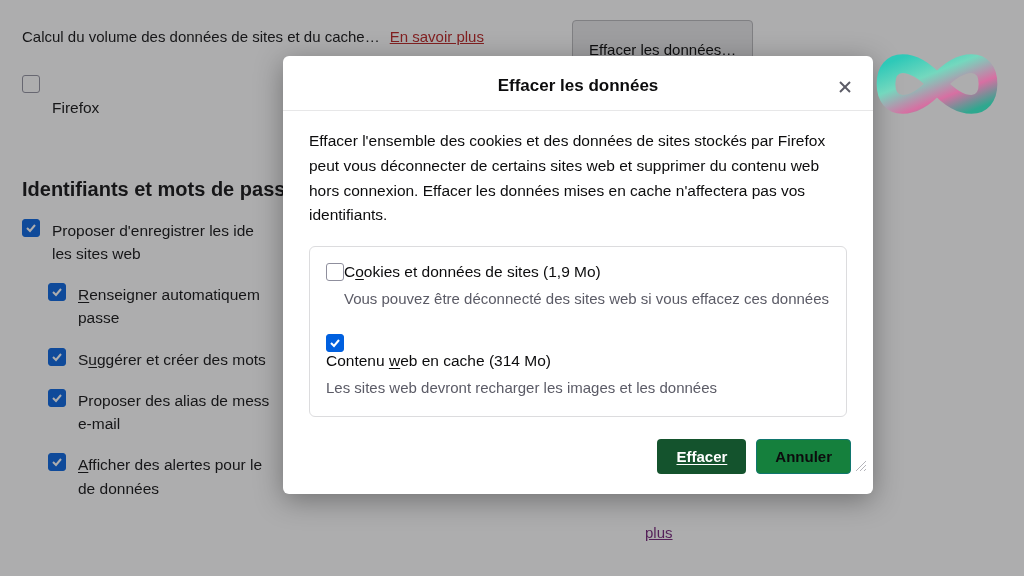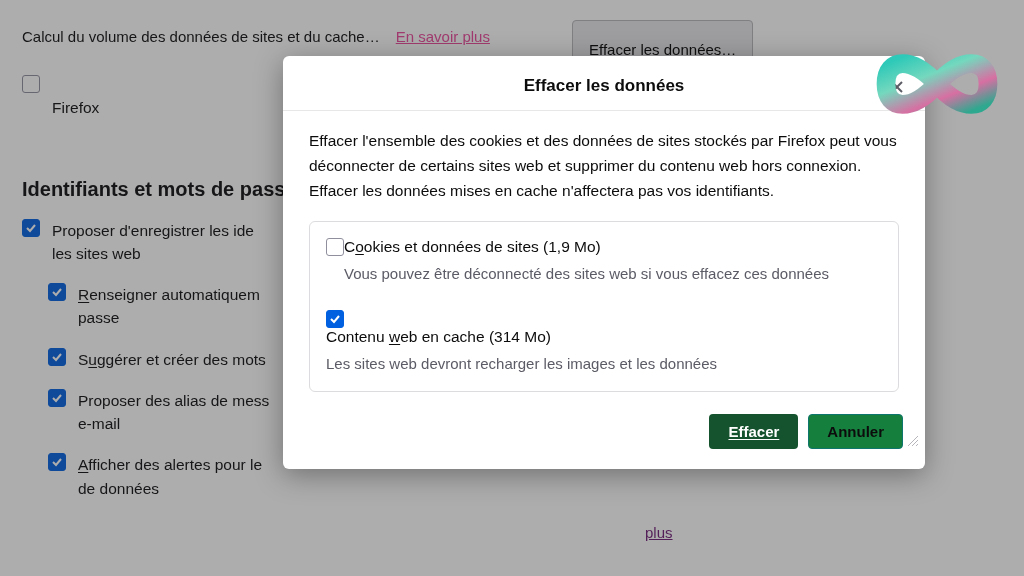--- a/index.html
+++ b/index.html
@@ -1,32 +1,32 @@
 <!DOCTYPE html>
 <html><head>
   <meta charset="utf-8">
   <style>
     * { margin: 0; padding: 0; box-sizing: border-box; }
     html, body { width: 1024px; height: 576px; overflow: hidden; font-family: -apple-system, BlinkMacSystemFont, "Segoe UI", Arial, sans-serif; font-size: 15px; color: #0c0c0d; position: relative; background: #fff; }
     .bg { position: absolute; inset: 0; padding: 0 22px; }
-    .section-desc { margin-top: 28px; font-size: 15px; color: #0c0c0d; display: flex; align-items: center; gap: 16px; }
-    .link { color: #ec4899; }
+    .section-desc { margin-top: 28px; font-size: 15px; color: #0c0c0d; display: flex; align-items: center; gap: 10px; }
+    .link { color: #b91c1c; }
     .btn-outline { margin-left: auto; background: #e7e7e9; border: 1px solid #b6b6ba; border-radius: 4px; padding: 20px 16px; font-size: 15px; font-weight: 500; }
     .chk-row { margin-top: 28px; display: flex; align-items: flex-start; gap: 12px; }
     .chk-row .cb { margin-top: 2px; }
     .chk-label { font-size: 15.5px; line-height: 1.5; }
     .section-h { font-size: 20px; font-weight: 700; margin-top: 58px; margin-bottom: 4px; }
     .cb { appearance: none; width: 18px; height: 18px; border: 1.5px solid #8f8f9d; border-radius: 3px; background: #fff; display: inline-flex; align-items: center; justify-content: center; cursor: pointer; }
     .cb.checked { background: #0060df; border-color: #0060df; }
     .cb.checked svg { display: block; }
     .cb svg { display: none; width: 12px; height: 12px; }
     .opt { display: flex; align-items: flex-start; gap: 12px; margin-top: 18px; }
     .opt.indent { margin-left: 26px; }
     .overlay { position: absolute; inset: 0; background: rgba(40,40,42,0.38); }
-    .dialog { position: absolute; left: 283px; top: 56px; width: 642px; background: #fff; border-radius: 6px; box-shadow: 0 6px 28px rgba(0,0,0,0.35); padding: 20px 0 16px; }
+    .dialog { position: absolute; left: 283px; top: 56px; width: 590px; background: #fff; border-radius: 6px; box-shadow: 0 6px 28px rgba(0,0,0,0.35); padding: 20px 0 16px; }
     .d-header { display: flex; align-items: center; justify-content: center; position: relative; padding: 0 22px 14px; border-bottom: 1px solid #e7e7e8; }
     .d-title { font-size: 17px; font-weight: 600; }
     .close { position: absolute; right: 14px; top: -3px; width: 28px; height: 28px; display: flex; align-items: center; justify-content: center; border: none; background: transparent; cursor: pointer; }
     .close svg { width: 16px; height: 16px; stroke: #5b5b66; }
     .d-body { padding: 18px 26px 6px; }
     .d-desc { font-size: 15.5px; line-height: 1.6; color: #0c0c0d; }
     .group { border: 1px solid #dcdcde; border-radius: 6px; margin-top: 18px; padding: 4px 0; }
     .g-item { display: flex; align-items: flex-start; gap: 0; padding: 12px 16px; }
     .g-item + .g-item { border-top: none; flex-direction: column; }
     .g-main { font-size: 15.5px; }

